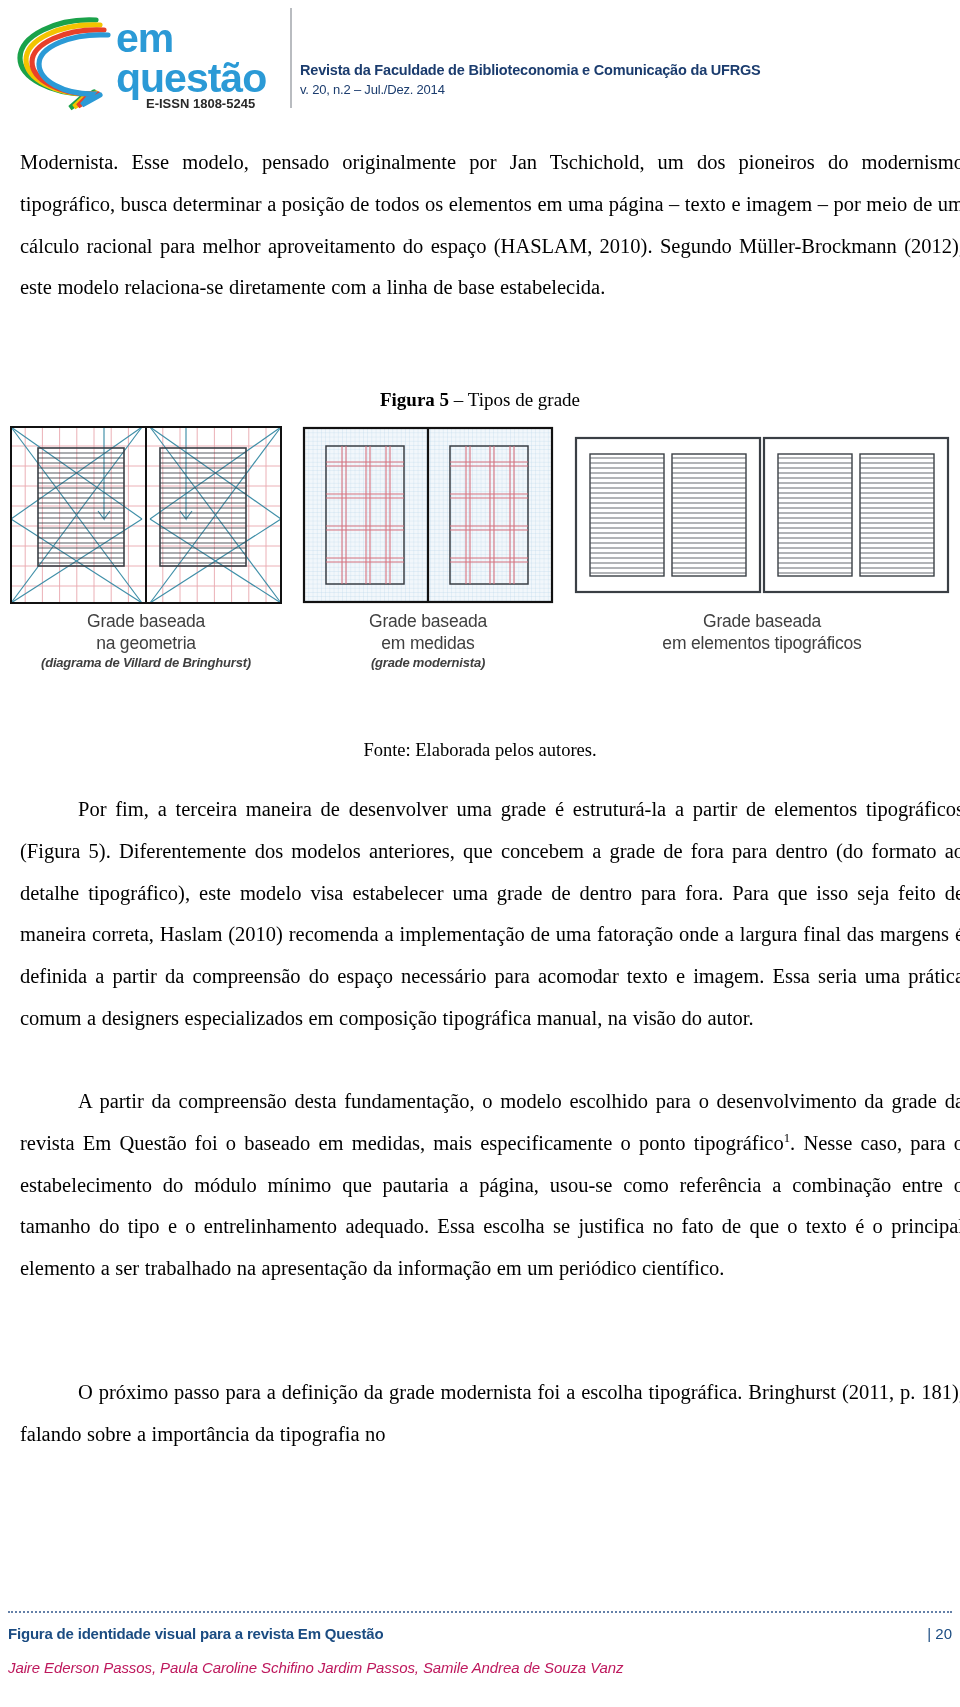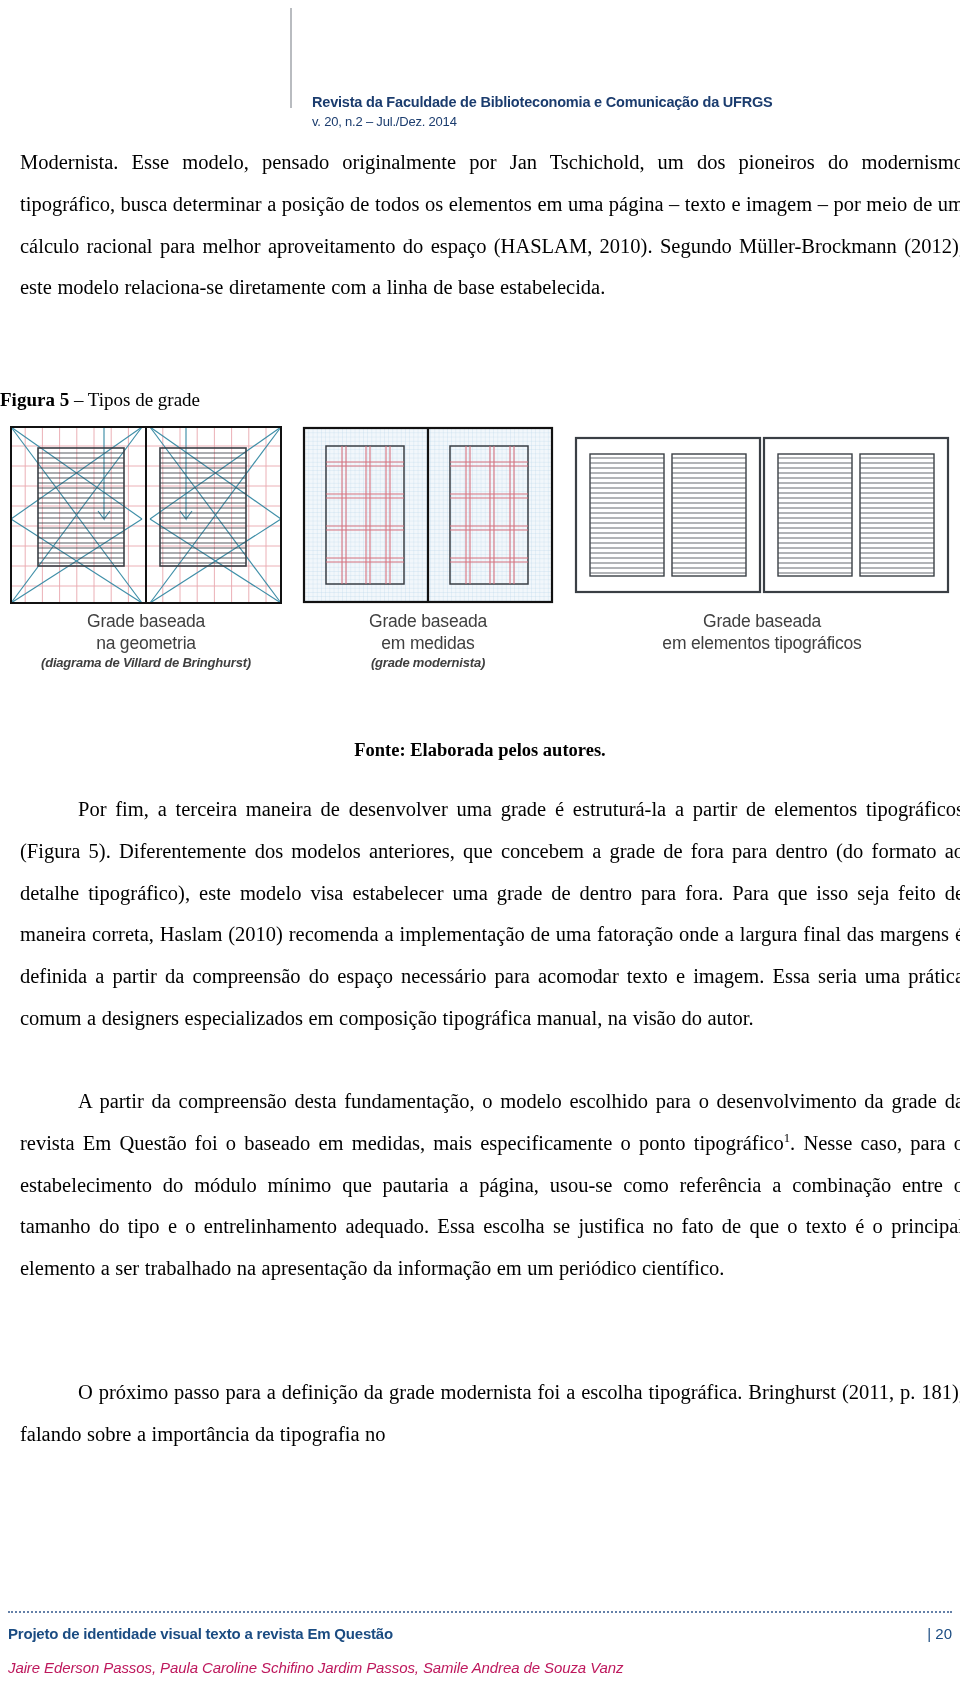--- a/index.html
+++ b/index.html
@@ -8,61 +8,61 @@
     font-family:"Liberation Serif","DejaVu Serif",serif;
     color:#000;
     -webkit-font-smoothing:antialiased;
   }
 
   
   .header{position:absolute;left:0;top:0;width:960px;height:122px;}
   .logo{position:absolute;left:8px;top:4px;width:272px;height:112px;}
   .logo svg{display:block;}
   .header-rule{position:absolute;left:290px;top:8px;width:2px;height:100px;background:#b9bcc0;}
-  .header-txt{position:absolute;left:312px;top:62px;width:620px;
-      font-family:"Liberation Sans","DejaVu Sans",sans-serif;color:#1b3c6e;margin-top:32px;}
+  .header-txt{position:absolute;left:300px;top:62px;width:620px;
+      font-family:"Liberation Sans","DejaVu Sans",sans-serif;color:#1b3c6e;}
   .header-txt .l1{font-weight:bold;font-size:14.5px;letter-spacing:-0.2px;line-height:17px;}
   .header-txt .l2{font-weight:normal;font-size:13px;letter-spacing:-0.2px;line-height:17px;margin-top:2px;}
 
   
   .page{position:absolute;left:0;top:0;width:960px;height:1707px;}
   p.para{
     position:absolute;
     font-family:"Liberation Serif","DejaVu Serif",serif;
     font-size:20.5px;
     line-height:41.8px;
     text-align:justify;
     margin:12px;
     color:#000;
     word-spacing:0.4px;
   }
   p.indent{text-indent:58px;}
 
   
   .fig-caption{
-    position:absolute;left:0;top:388px;width:960px;
+    position:absolute;left:0;top:388px;width:960px;text-align:center;
     font-size:19px;line-height:24px;
   }
   .fig-caption b{font-weight:bold;}
 
   .fig-wrap{position:absolute;left:0;top:424px;width:960px;height:320px;}
 
   .panel{position:absolute;top:0;}
   .panel .canvas{position:relative;overflow:hidden;background:#fff;}
   .panel .cap{
     position:absolute;left:0;width:100%;text-align:center;
     font-family:"Liberation Sans","DejaVu Sans",sans-serif;
     color:#404040;
   }
   .cap .big{font-size:17.5px;line-height:22px;letter-spacing:-0.2px;}
   .cap .small{font-size:13px;line-height:17px;font-style:italic;font-weight:bold;letter-spacing:-0.2px;}
 
   .fonte{
     position:absolute;left:0;top:738px;width:960px;text-align:center;
-    font-size:18.5px;line-height:24px;font-weight:bold;
+    font-size:18.5px;line-height:24px;
   }
 
   
   .footer{position:absolute;left:0;bottom:0;width:960px;height:110px;}
   .footer .dots{
     position:absolute;left:8px;top:14px;width:944px;height:0;
     border-top:2px dotted #4a6b9a;opacity:.85;
   }
   .footer .f-title{
     position:absolute;left:8px;top:28px;
@@ -79,20 +79,35 @@
     font-family:"Liberation Sans","DejaVu Sans",sans-serif;
     font-style:italic;font-size:15px;color:#be185d;letter-spacing:-0.1px;
   }
   sup{font-size:0.62em;vertical-align:super;line-height:0;}
 </style>
 </head>
 <body>
 
 <div class="header">
 
+  <div class="logo">
+    <svg width="272" height="112" viewBox="0 0 272 112">
+
+      <g fill="none" stroke-linecap="round">
+        <path d="M88 16 C48 14 12 32 12 54 C12 74 44 90 78 90 L62 104 L86 88" stroke="#1aa24a" stroke-width="5.2"></path>
+        <path d="M92 21 C52 19 18 36 18 56 C18 75 48 90 80 90 L66 103 L88 89" stroke="#f2c400" stroke-width="5.2"></path>
+        <path d="M96 26 C57 24 24 40 24 58 C24 76 52 90 82 90 L70 102 L90 90" stroke="#e8402a" stroke-width="5.2"></path>
+        <path d="M100 31 C63 29 31 43 31 60 C31 77 56 90 84 90 L74 101 L92 91" stroke="#2b9ad6" stroke-width="5.2"></path>
+      </g>
+
+      <text x="108" y="48" font-family="Liberation Sans, sans-serif" font-size="41" font-weight="bold" fill="#2b9ad6" letter-spacing="-1">em</text>
+      <text x="108" y="88" font-family="Liberation Sans, sans-serif" font-size="41" font-weight="bold" fill="#2b9ad6" letter-spacing="-1">questão</text>
+      <text x="138" y="104" font-family="Liberation Sans, sans-serif" font-size="13" font-weight="bold" fill="#2a2a2a">E-ISSN 1808-5245</text>
+    </svg>
+  </div>
 
   <div class="header-rule"></div>
 
   <div class="header-txt">
     <div class="l1">Revista da Faculdade de Biblioteconomia e Comunicação da UFRGS</div>
     <div class="l2">v. 20, n.2 – Jul./Dez. 2014</div>
   </div>
 </div>
 
 <div class="page">
@@ -411,16 +426,16 @@
 
   <p class="para indent" style="left:8px;top:777px;width:944px;">Por fim, a terceira maneira de desenvolver uma grade é estruturá-la a partir de elementos tipográficos (Figura 5). Diferentemente dos modelos anteriores, que concebem a grade de fora para dentro (do formato ao detalhe tipográfico), este modelo visa estabelecer uma grade de dentro para fora. Para que isso seja feito de maneira correta, Haslam (2010) recomenda a implementação de uma fatoração onde a largura final das margens é definida a partir da compreensão do espaço necessário para acomodar texto e imagem. Essa seria uma prática comum a designers especializados em composição tipográfica manual, na visão do autor.</p>
 
   <p class="para indent" style="left:8px;top:1069px;width:944px;"><span>A partir da compreensão desta fundamentação, o modelo escolhido para o desenvolvimento da grade da revista Em Questão foi o baseado em medidas, mais especificamente o ponto tipográfico</span><sup>1</sup><span>. Nesse caso, para o estabelecimento do módulo mínimo que pautaria a página, usou-se como referência a combinação entre o tamanho do tipo e o entrelinhamento adequado. Essa escolha se justifica no fato de que o texto é o principal elemento a ser trabalhado na apresentação da informação em um periódico científico.</span></p>
 
   <p class="para indent" style="left:8px;top:1360px;width:944px;">O próximo passo para a definição da grade modernista foi a escolha tipográfica. Bringhurst (2011, p. 181), falando sobre a importância da tipografia no</p>
 </div>
 
 <div class="footer">
   <div class="dots"></div>
-  <div class="f-title">Projeto de identidade visual texto a revista Em Questão</div>
+  <div class="f-title">Figura de identidade visual para a revista Em Questão</div>
   <div class="f-page">| 20</div>
   <div class="f-auth">Jaire Ederson Passos, Paula Caroline Schifino Jardim Passos,  Samile Andrea de Souza Vanz</div>
 </div>
 
 </body></html>

